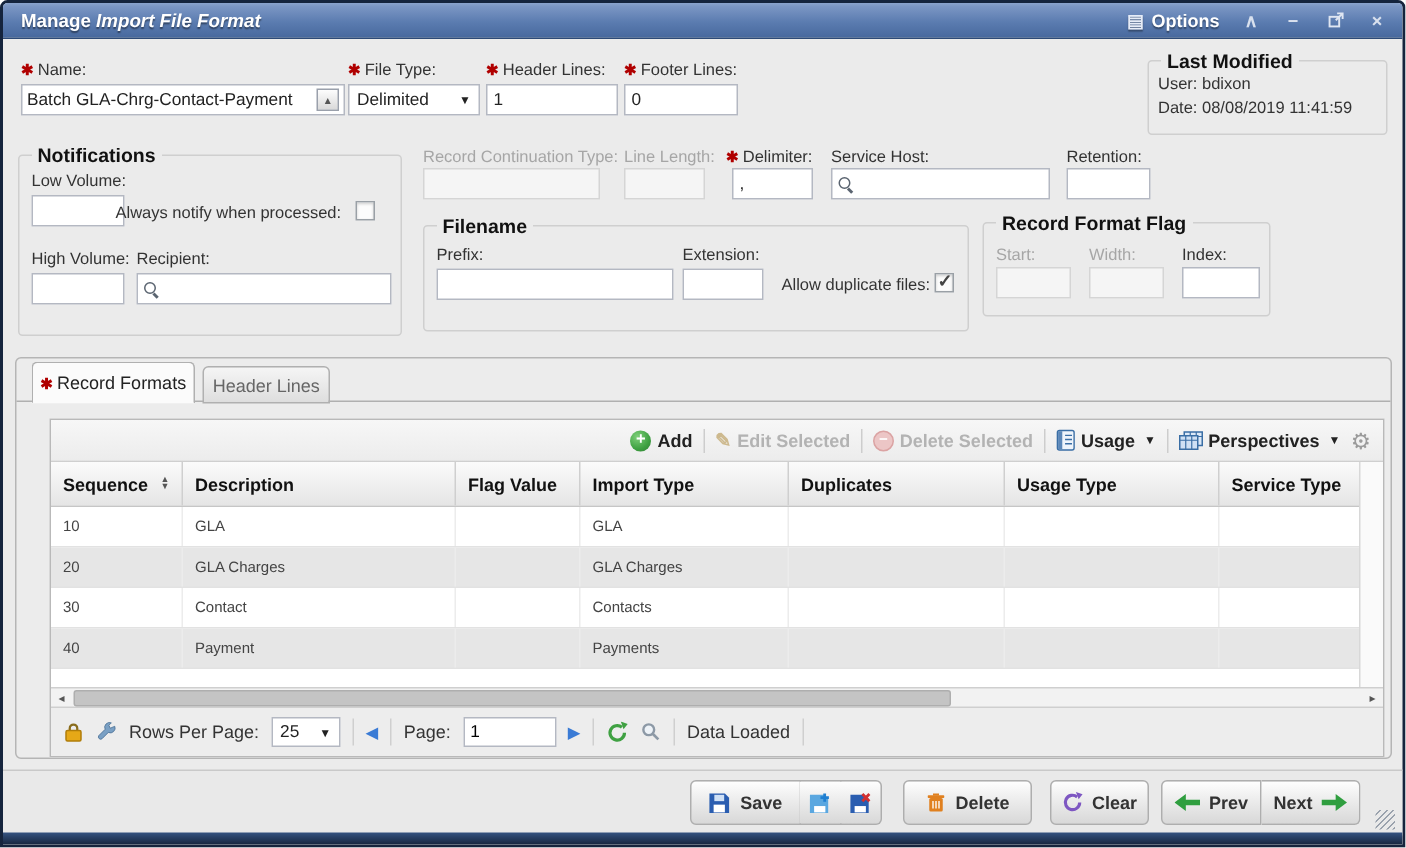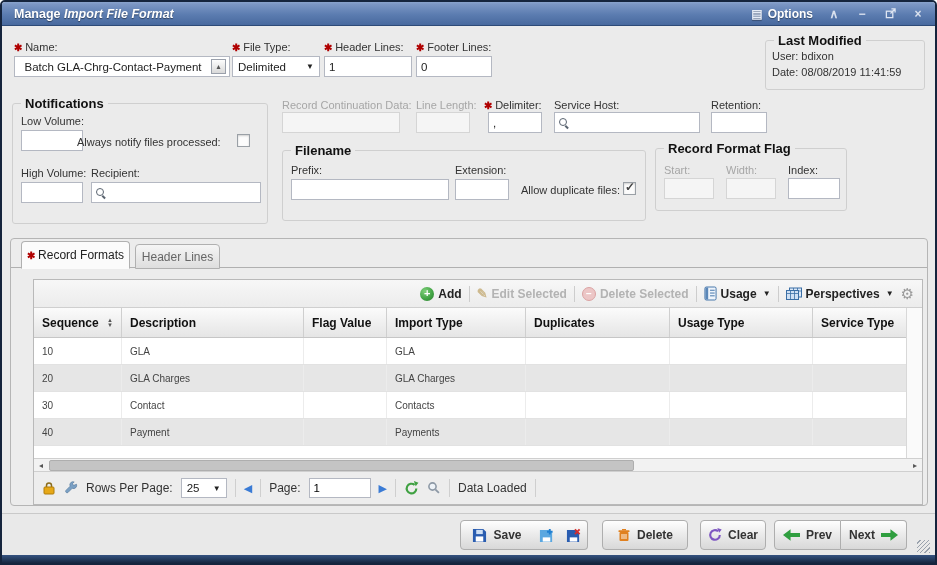--- a/index.html
+++ b/index.html
@@ -17,21 +17,21 @@
   .options-btn .glyph { font-size: 12px; color: #e6ecf7; }
   .winctl { color: #d9e1ee; font-size: 12px; font-weight: bold; width: 14px; text-align: center; line-height: 12px; cursor: default; }
 
   
   .lbl { position: absolute; font-size: 11px; color: #333; white-space: nowrap; }
   .lbl.dis { color: #a6a6a6; }
   .req::before { content: "✱ "; color: #b00000; font-size: 10px; font-weight: bold; }
   .inp { position: absolute; height: 21px; border: 1px solid #b4b8c2; background: #fff; font: 11.5px "Liberation Sans", sans-serif; color: #222; padding: 2px 4px; }
   .inp.dis { background: #f5f5f5; border-color: #d5d5d5; }
   .inpbox { position: absolute; height: 21px; border: 1px solid #b4b8c2; background: #fff; display: flex; align-items: center; padding: 0 3px; gap: 3px; }
-  .inpbox input { border: 0; outline: 0; flex: 1; min-width: 0; font: 11.5px "Liberation Sans", sans-serif; color: #222; background: transparent; text-align: center; }
+  .inpbox input { border: 0; outline: 0; flex: 1; min-width: 0; font: 11.5px "Liberation Sans", sans-serif; color: #222; background: transparent; }
   .trigger { width: 15px; height: 15px; border: 1px solid #9aa0ab; background: linear-gradient(#fdfdfd,#d9d9d9); font-size: 8px; color: #555; display: flex; align-items: center; justify-content: center; cursor: pointer; }
   .selectbox { position: absolute; height: 21px; border: 1px solid #b4b8c2; background: #fff; display: flex; align-items: center; justify-content: space-between; padding: 0 5px; font-size: 11.5px; color: #222; cursor: pointer; }
   .selectbox .caret { font-size: 8px; color: #222; }
   fieldset { position: absolute; border: 1px solid #cfcfcf; border-radius: 3px; background: transparent; }
   legend { font-size: 13px; font-weight: bold; color: #111; margin-left: 8px; padding: 0 4px; }
   .checkbox { position: absolute; width: 13px; height: 13px; border: 1px solid #9aa0a6; background: #fcfcfc; box-shadow: inset 0 1px 2px rgba(0,0,0,.18); cursor: pointer; }
   .checkbox.checked::after { content: "✓"; position: absolute; left: 1px; top: -3px; font-size: 12px; font-weight: bold; color: #444; }
   .mag { position: relative; width: 12px; height: 12px; display: inline-block; flex: 0 0 auto; }
   .mag::before { content: ""; position: absolute; left: 1px; top: 1px; width: 6px; height: 6px; border: 1.6px solid #5a6470; border-radius: 50%; }
   .mag::after { content: ""; position: absolute; left: 8px; top: 8px; width: 4px; height: 2px; background: #5a6470; transform: rotate(45deg); transform-origin: left top; }
@@ -135,32 +135,32 @@
   <fieldset style="left:763px; top:31px; width:160px; height:57px">
     <legend>Last Modified</legend>
     <div class="lbl" style="left:6px; top:2px">User: bdixon</div>
     <div class="lbl" style="left:6px; top:18px">Date: 08/08/2019 11:41:59</div>
   </fieldset>
 
   <fieldset style="left:10px; top:94px; width:256px; height:128px">
     <legend>Notifications</legend>
     <div class="lbl" style="left:8px; top:4px">Low Volume:</div>
     <input class="inp" style="left: 8px; top: 19px; width: 62px;">
-    <div class="lbl" style="left:64px; top:25px">Always notify files processed:</div>
+    <div class="lbl" style="left:64px; top:25px">Always notify when processed:</div>
     <span class="checkbox" style="left:224px; top:23px"></span>
     <div class="lbl" style="left:8px; top:56px">High Volume:</div>
     <input class="inp" style="left: 8px; top: 71px; width: 62px;">
     <div class="lbl" style="left:78px; top:56px">Recipient:</div>
     <div class="inpbox" style="left:78px; top:71px; width:170px">
       <span class="mag"></span>
       <input style="">
     </div>
   </fieldset>
 
-  <div class="lbl dis" style="left:280px; top:97px">Record Continuation Data:</div>
+  <div class="lbl dis" style="left:280px; top:97px">Record Continuation Type:</div>
   <input class="inp dis" style="left: 280px; top: 110px; width: 118px;" disabled="">
 
   <div class="lbl dis" style="left:414px; top:97px">Line Length:</div>
   <input class="inp dis" style="left: 414px; top: 110px; width: 54px;" disabled="">
 
   <div class="lbl req" style="left:482px; top:97px">Delimiter:</div>
   <input class="inp" style="left: 486px; top: 110px; width: 54px;" value=",">
 
   <div class="lbl" style="left:552px; top:97px">Service Host:</div>
   <div class="inpbox" style="left:552px; top:110px; width:146px">

